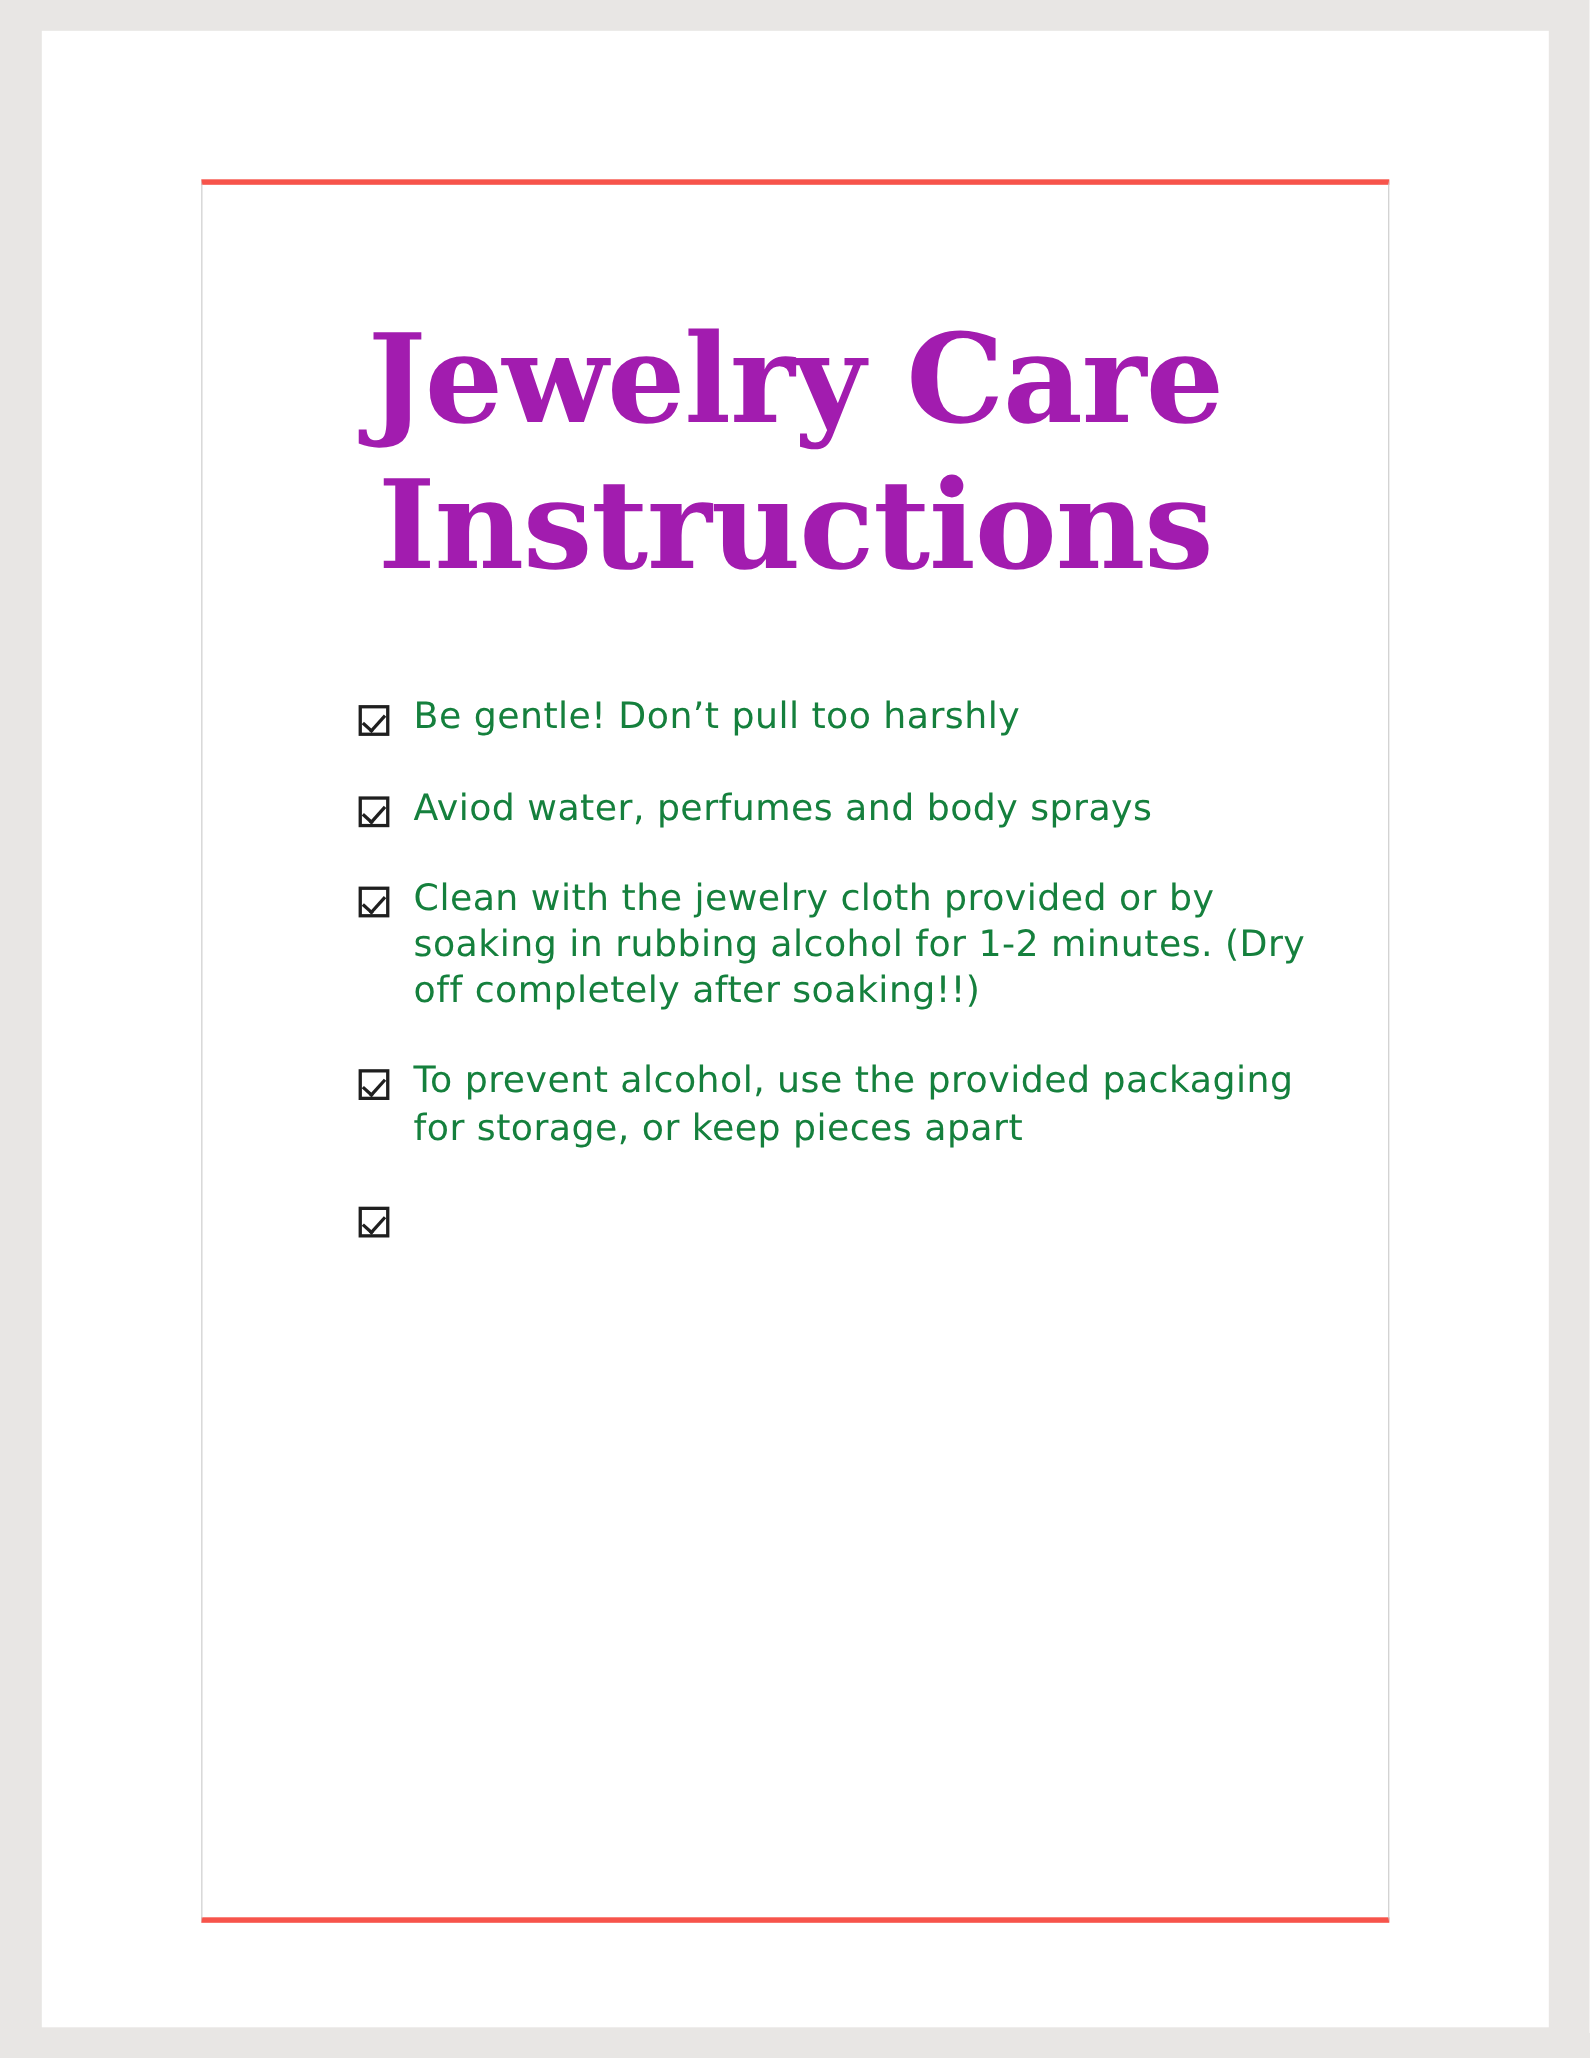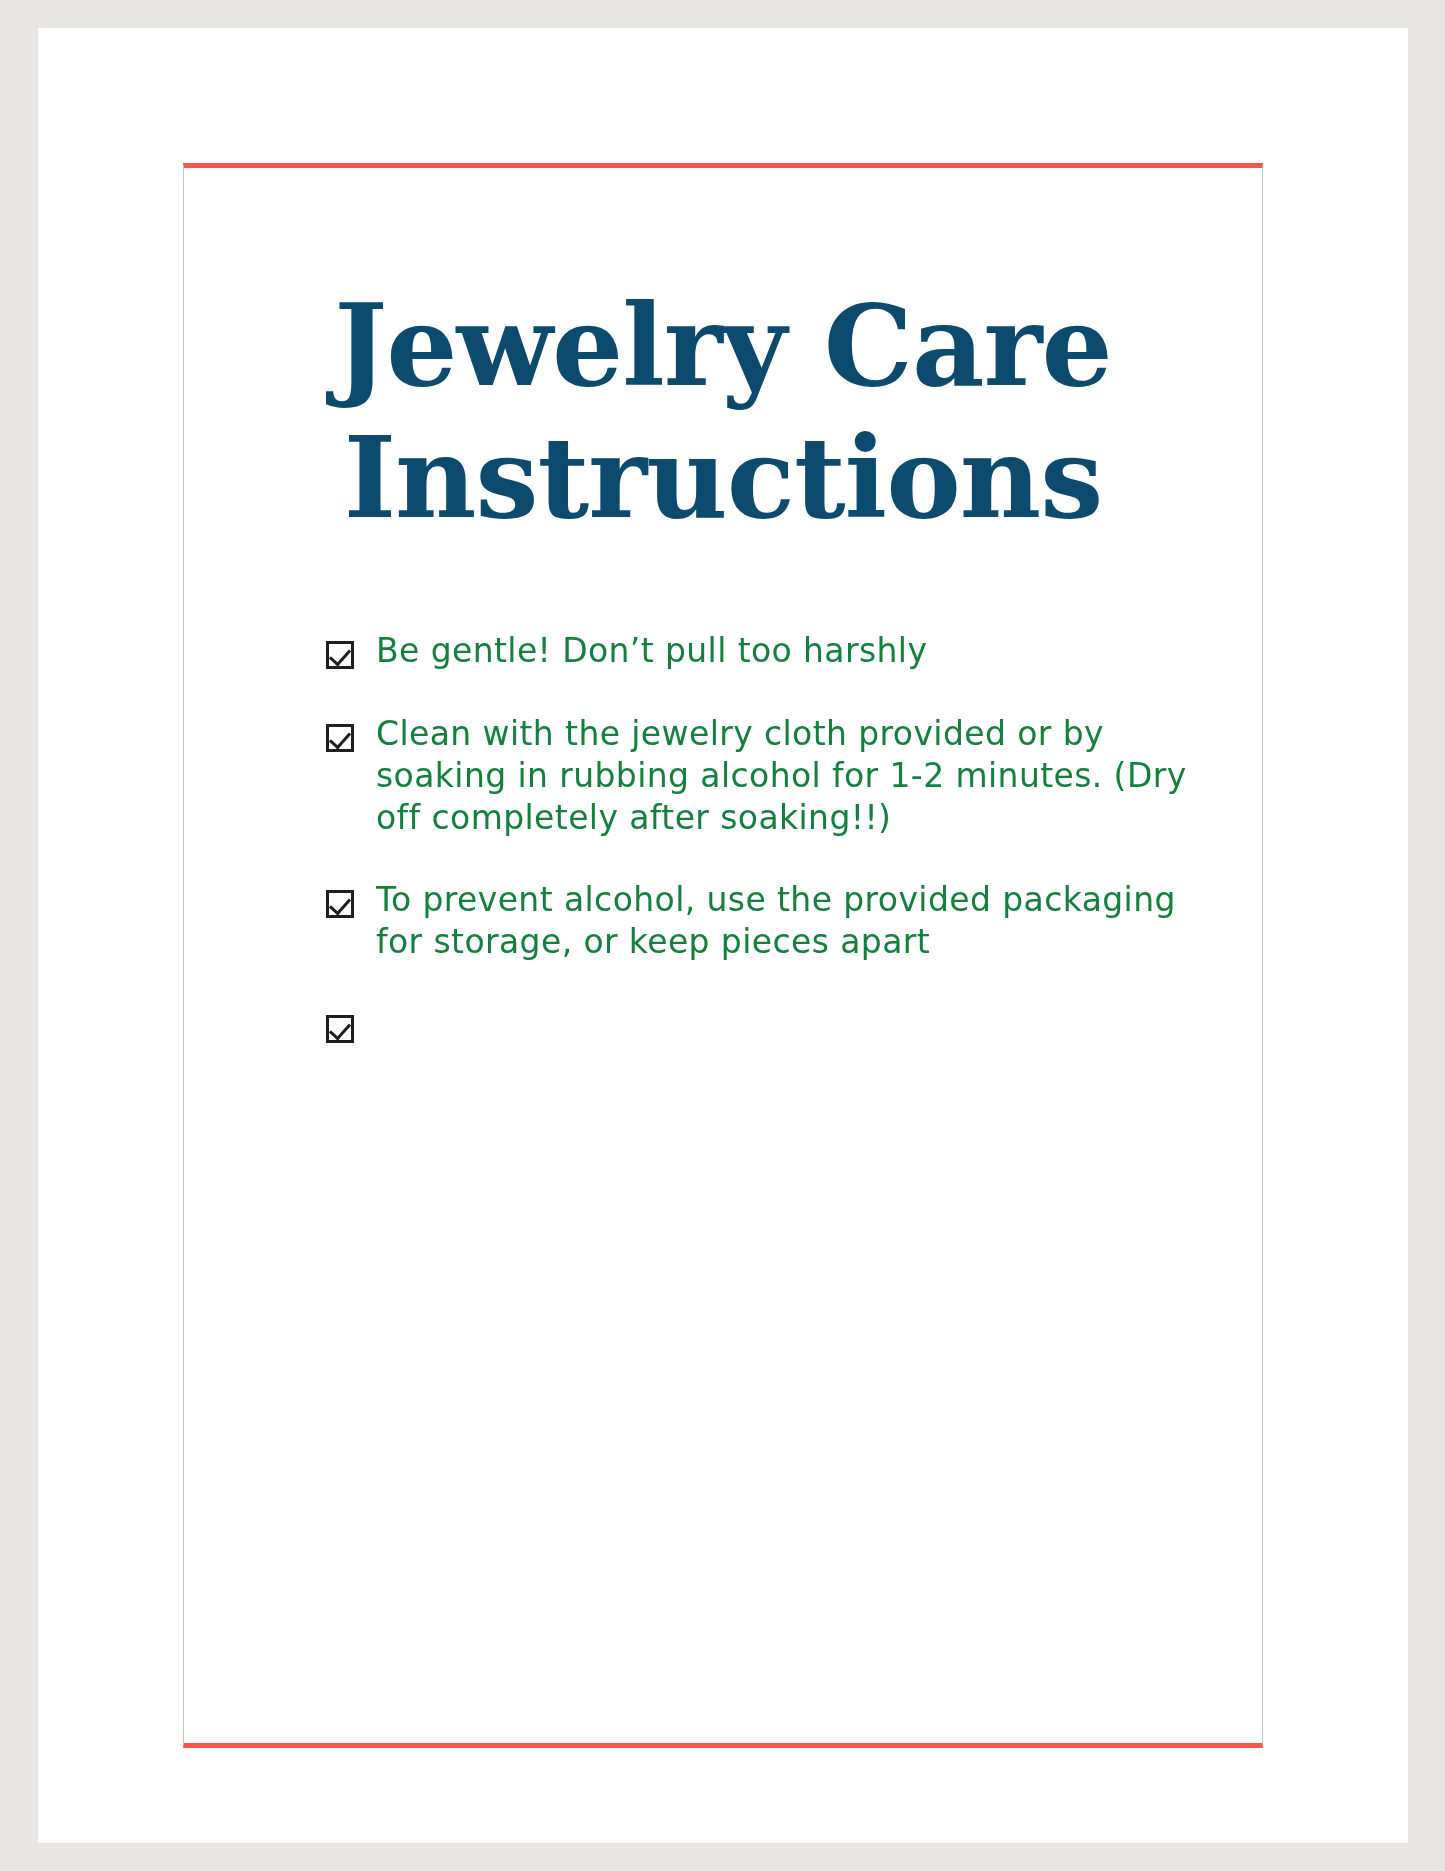--- a/index.html
+++ b/index.html
@@ -35,21 +35,21 @@
     box-sizing: border-box;
   }
   .title-block {
     margin-top: 112px;
     text-align: center;
     padding: 0 40px;
   }
   .title-line {
     font-family: "DejaVu Serif", serif;
     font-weight: bold;
-    color: #0c4a6e;
+    color: #a21caf;
     font-size: 112px;
     line-height: 1.18;
     letter-spacing: -1px;
     white-space: nowrap;
   }
   .list {
     margin-top: 86px;
     padding-left: 142px;
     padding-right: 48px;
   }
@@ -100,20 +100,24 @@
       <div class="title-line">Instructions</div>
     </div>
 
     <div class="list">
 
       <div class="item">
         <span class="checkbox"></span>
         <span class="item-text">Be gentle! Don’t pull too harshly</span>
       </div>
 
+      <div class="item">
+        <span class="checkbox"></span>
+        <span class="item-text">Aviod water, perfumes and body sprays</span>
+      </div>
 
       <div class="item">
         <span class="checkbox"></span>
         <span class="item-text">Clean with the jewelry cloth provided or by soaking in rubbing alcohol for 1-2 minutes. (Dry off completely after soaking!!)</span>
       </div>
 
       <div class="item">
         <span class="checkbox"></span>
         <span class="item-text">To prevent alcohol, use the provided packaging for storage, or keep pieces apart</span>
       </div>

